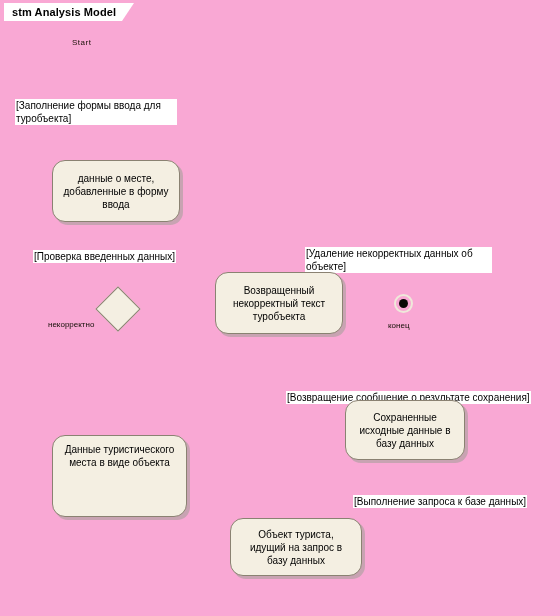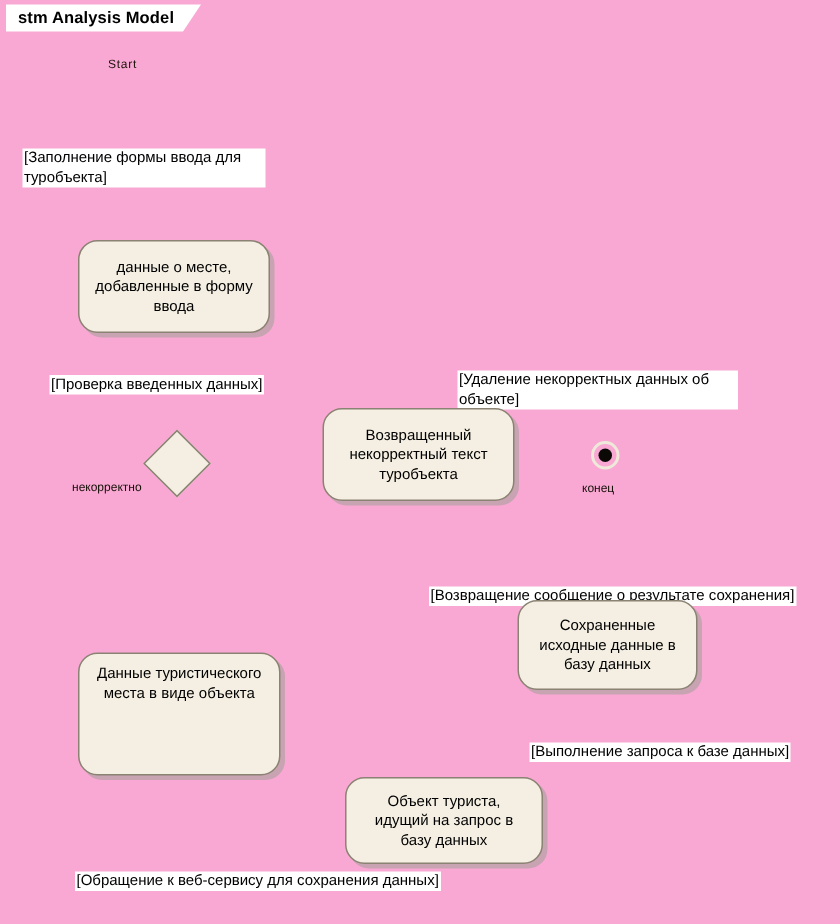--- a/index.html
+++ b/index.html
@@ -186,15 +186,14 @@
   </div>
 
   <div class="guard-label" style="left:353px; top:495px;">[Выполнение запроса к базе данных]</div>
 
   <div class="state-box align-center" style="left:230px; top:518px; width:132px; height:58px;">
     <span class="state-text" style="white-space:pre-line;">Объект туриста,
 идущий на запрос в
 базу данных</span>
   </div>
 
-  <div class="guard-label" style="left:50px; top:581px;">[Обращение к веб-сервису для сохранения данных]</div>
 
 </div>
 
 </body></html>

